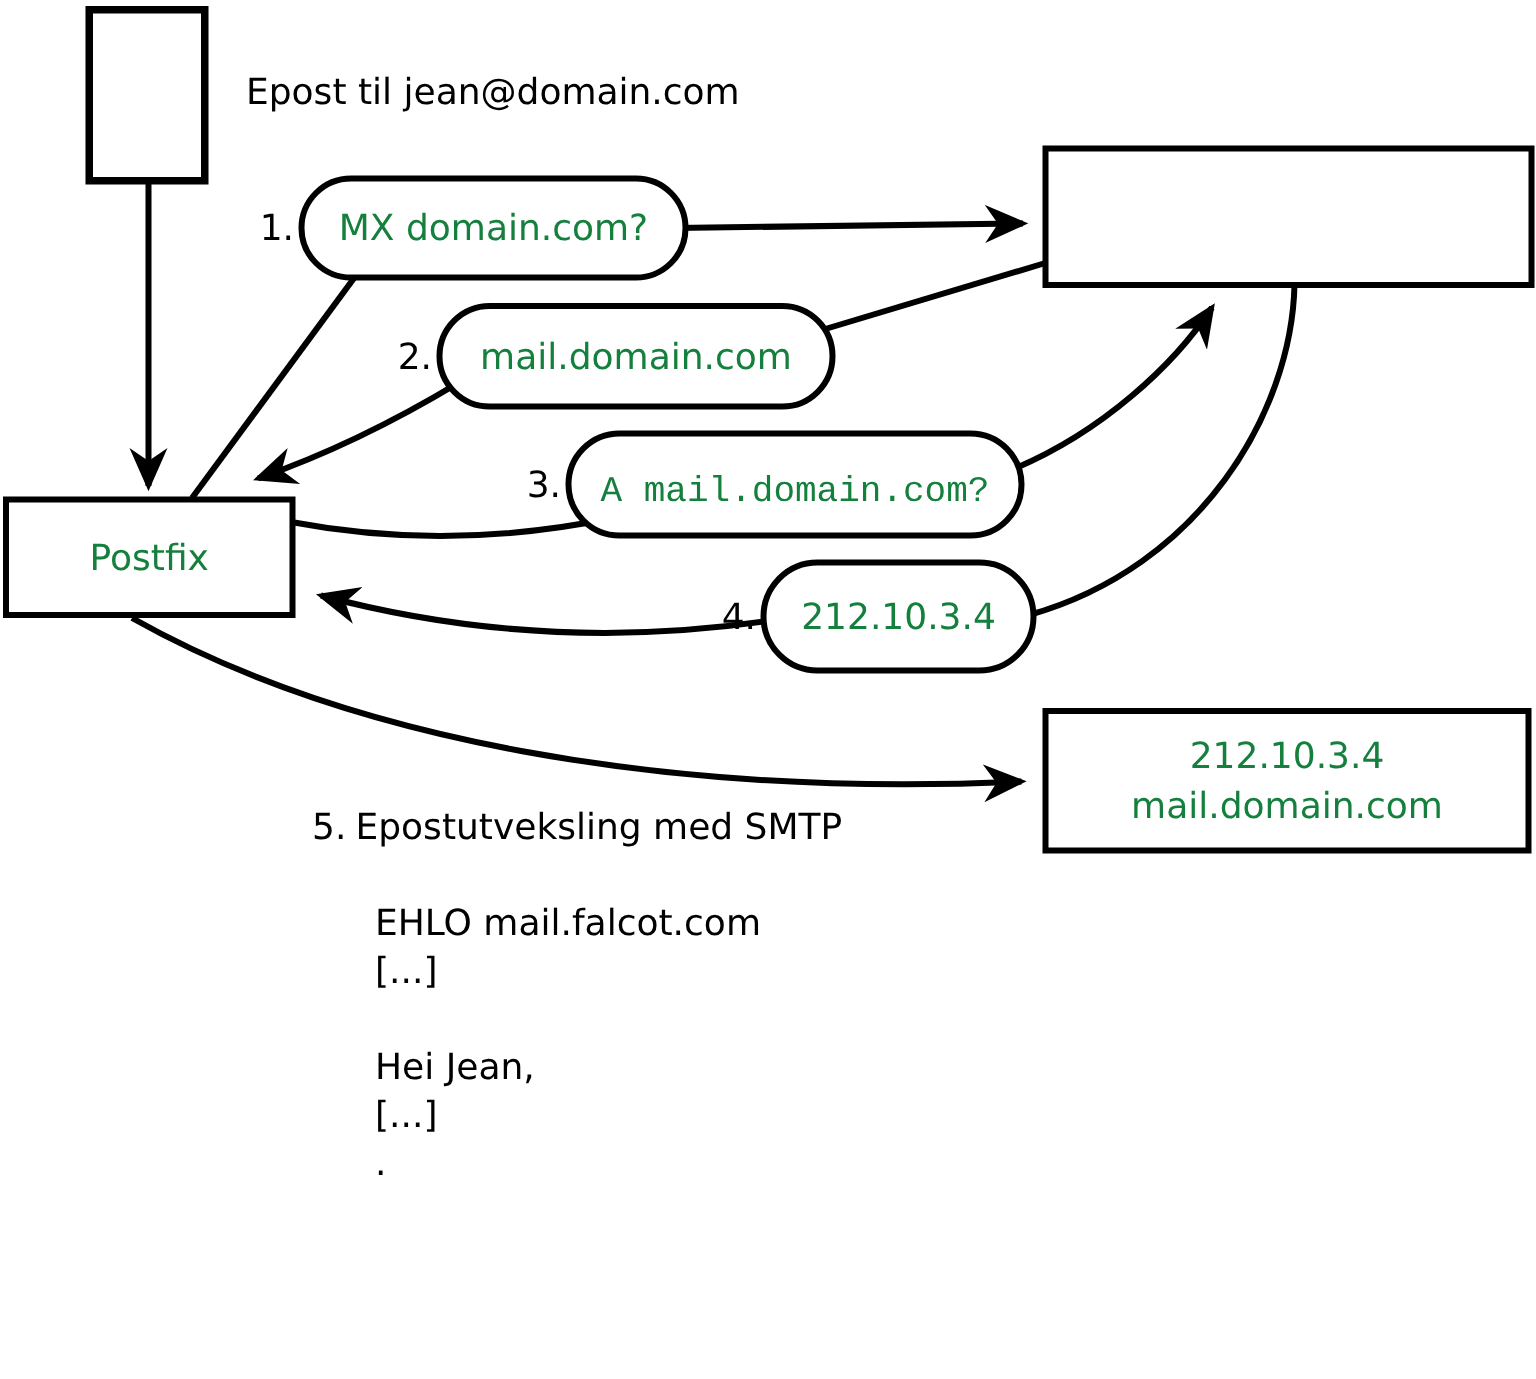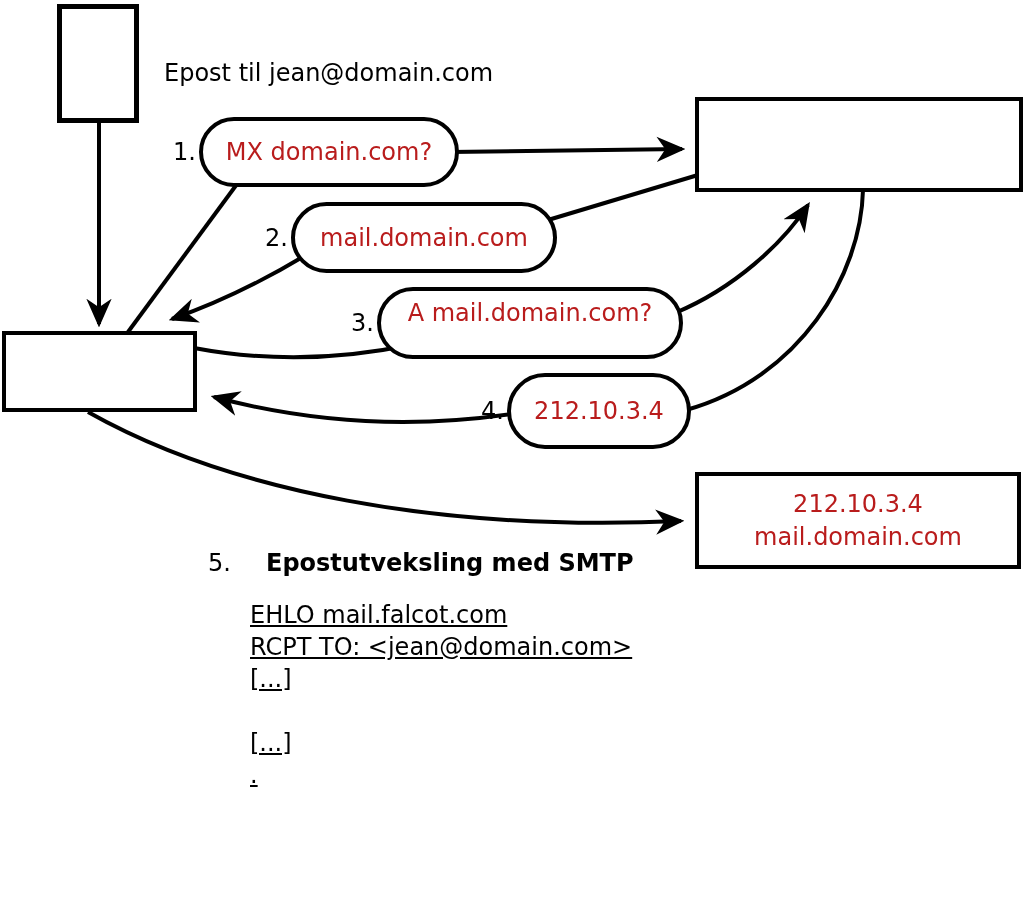--- a/index.html
+++ b/index.html
@@ -20,48 +20,46 @@
     position: absolute;
     left: 0;
     top: 0;
   }
   .txt {
     position: absolute;
     font-size: 24px;
     line-height: 30px;
     color: #000;
     white-space: pre;
-    margin-top: 12px;
   }
   .node-label {
     position: absolute;
     display: flex;
     align-items: center;
     justify-content: center;
     text-align: center;
     font-size: 24px;
-    color: #b91c1c;
+    color: #15803d;
   }
   .node-label.two-line {
     flex-direction: column;
     line-height: 33px;
   }
   .step-num {
     position: absolute;
     font-size: 24px;
     line-height: 30px;
     text-align: right;
     width: 44px;
   }
   .smtp-block {
     position: absolute;
     left: 250px;
     top: 599px;
     font-size: 24px;
-    text-decoration: underline;
   }
   .smtp-line {
     height: 32px;
     line-height: 32px;
     white-space: pre;
   }
 </style>
 </head>
 <body>
 
@@ -94,42 +92,43 @@
       <rect x="697" y="474" width="322" height="93" stroke-width="4"></rect>
       <rect x="201" y="119" width="256" height="66" rx="33" ry="33" stroke-width="4"></rect>
       <rect x="293" y="204" width="262" height="67" rx="33.5" ry="33.5" stroke-width="4"></rect>
       <rect x="379" y="289" width="302" height="68" rx="34" ry="34" stroke-width="4"></rect>
       <rect x="509" y="375" width="180" height="72" rx="36" ry="36" stroke-width="4"></rect>
     </g>
   </svg>
 
   <div class="txt" style="left:164px; top:46px;">Epost til jean@domain.com</div>
 
+  <div class="node-label" style="left:4px; top:333px; width:191px; height:77px;">Postfix</div>
 
 
   <div class="node-label two-line" style="left:697px; top:474px; width:322px; height:93px;">
     <div>212.10.3.4</div>
     <div>mail.domain.com</div>
   </div>
 
   <div class="step-num" style="left:152px; top:137px;">1.</div>
   <div class="step-num" style="left:244px; top:223px;">2.</div>
   <div class="step-num" style="left:330px; top:308px;">3.</div>
   <div class="step-num" style="left:460px; top:396px;">4.</div>
 
   <div class="node-label" style="left:201px; top:119px; width:256px; height:66px;">MX domain.com?</div>
   <div class="node-label" style="left:293px; top:204px; width:262px; height:67px;">mail.domain.com</div>
-  <div class="node-label" style="left:379px; top:279px; width:302px; height:68px;">A mail.domain.com?</div>
+  <div class="node-label" style="left:379px; top:294px; width:302px; height:68px;font-family:Liberation Mono, monospace;">A mail.domain.com?</div>
   <div class="node-label" style="left:509px; top:375px; width:180px; height:72px;">212.10.3.4</div>
 
   <div class="txt" style="left:208px; top:536px;">5.</div>
-  <div class="txt" style="left:266px; top:536px;font-weight:bold;">Epostutveksling med SMTP</div>
+  <div class="txt" style="left:237px; top:536px;">Epostutveksling med SMTP</div>
 
   <div class="smtp-block">
     <div class="smtp-line">EHLO mail.falcot.com</div>
-    <div class="smtp-line">RCPT TO: &lt;jean@domain.com&gt;</div>
     <div class="smtp-line">[...]</div>
     <div class="smtp-line"></div>
+    <div class="smtp-line">Hei Jean,</div>
     <div class="smtp-line">[...]</div>
     <div class="smtp-line">.</div>
   </div>
 
 </div>
 
 </body></html>

